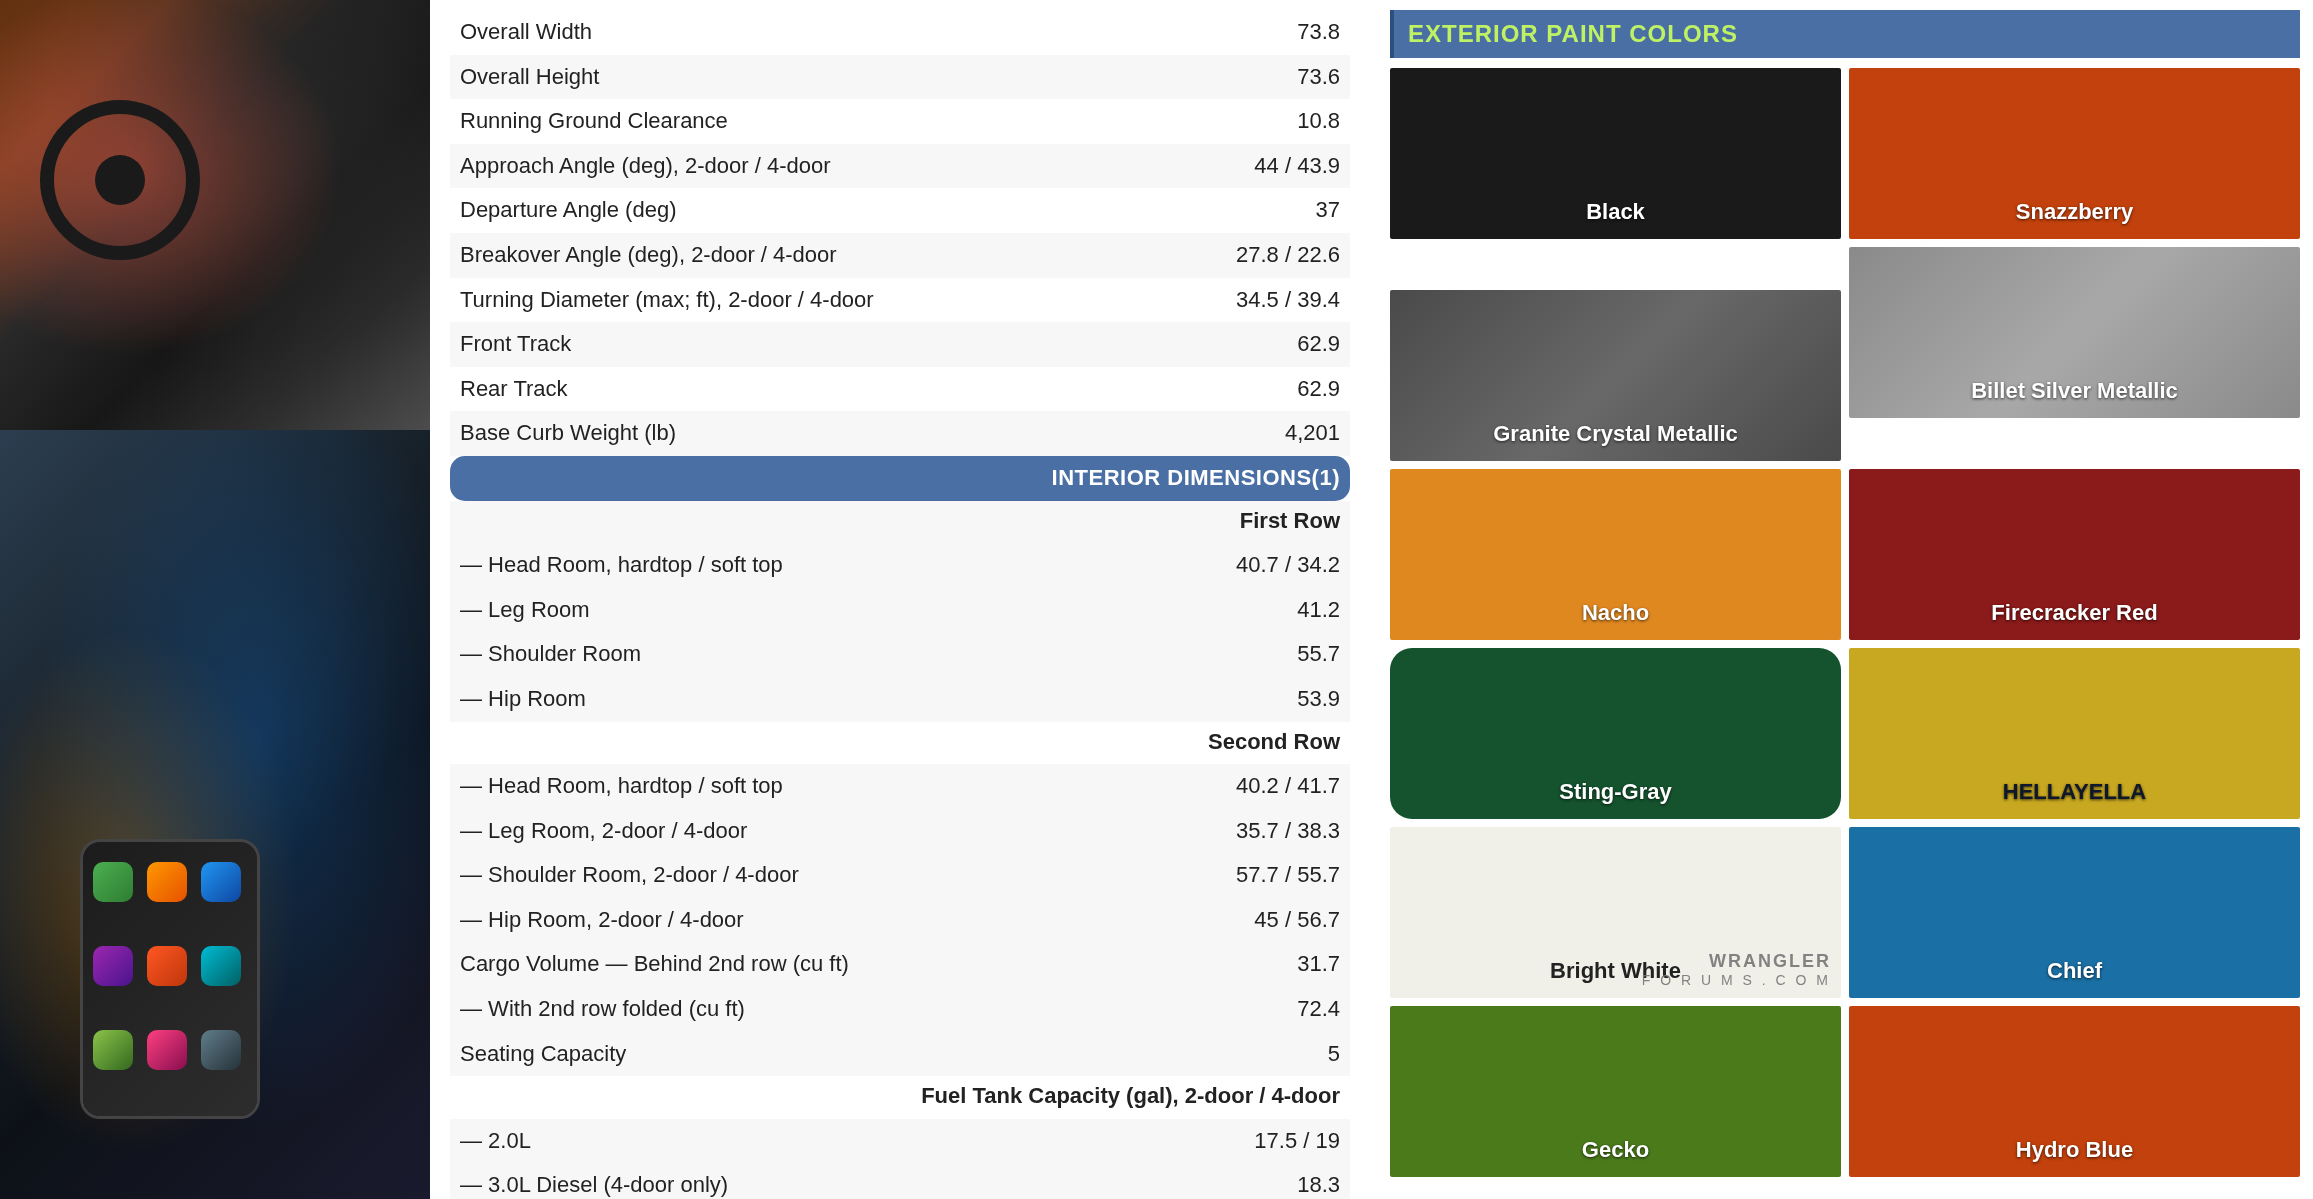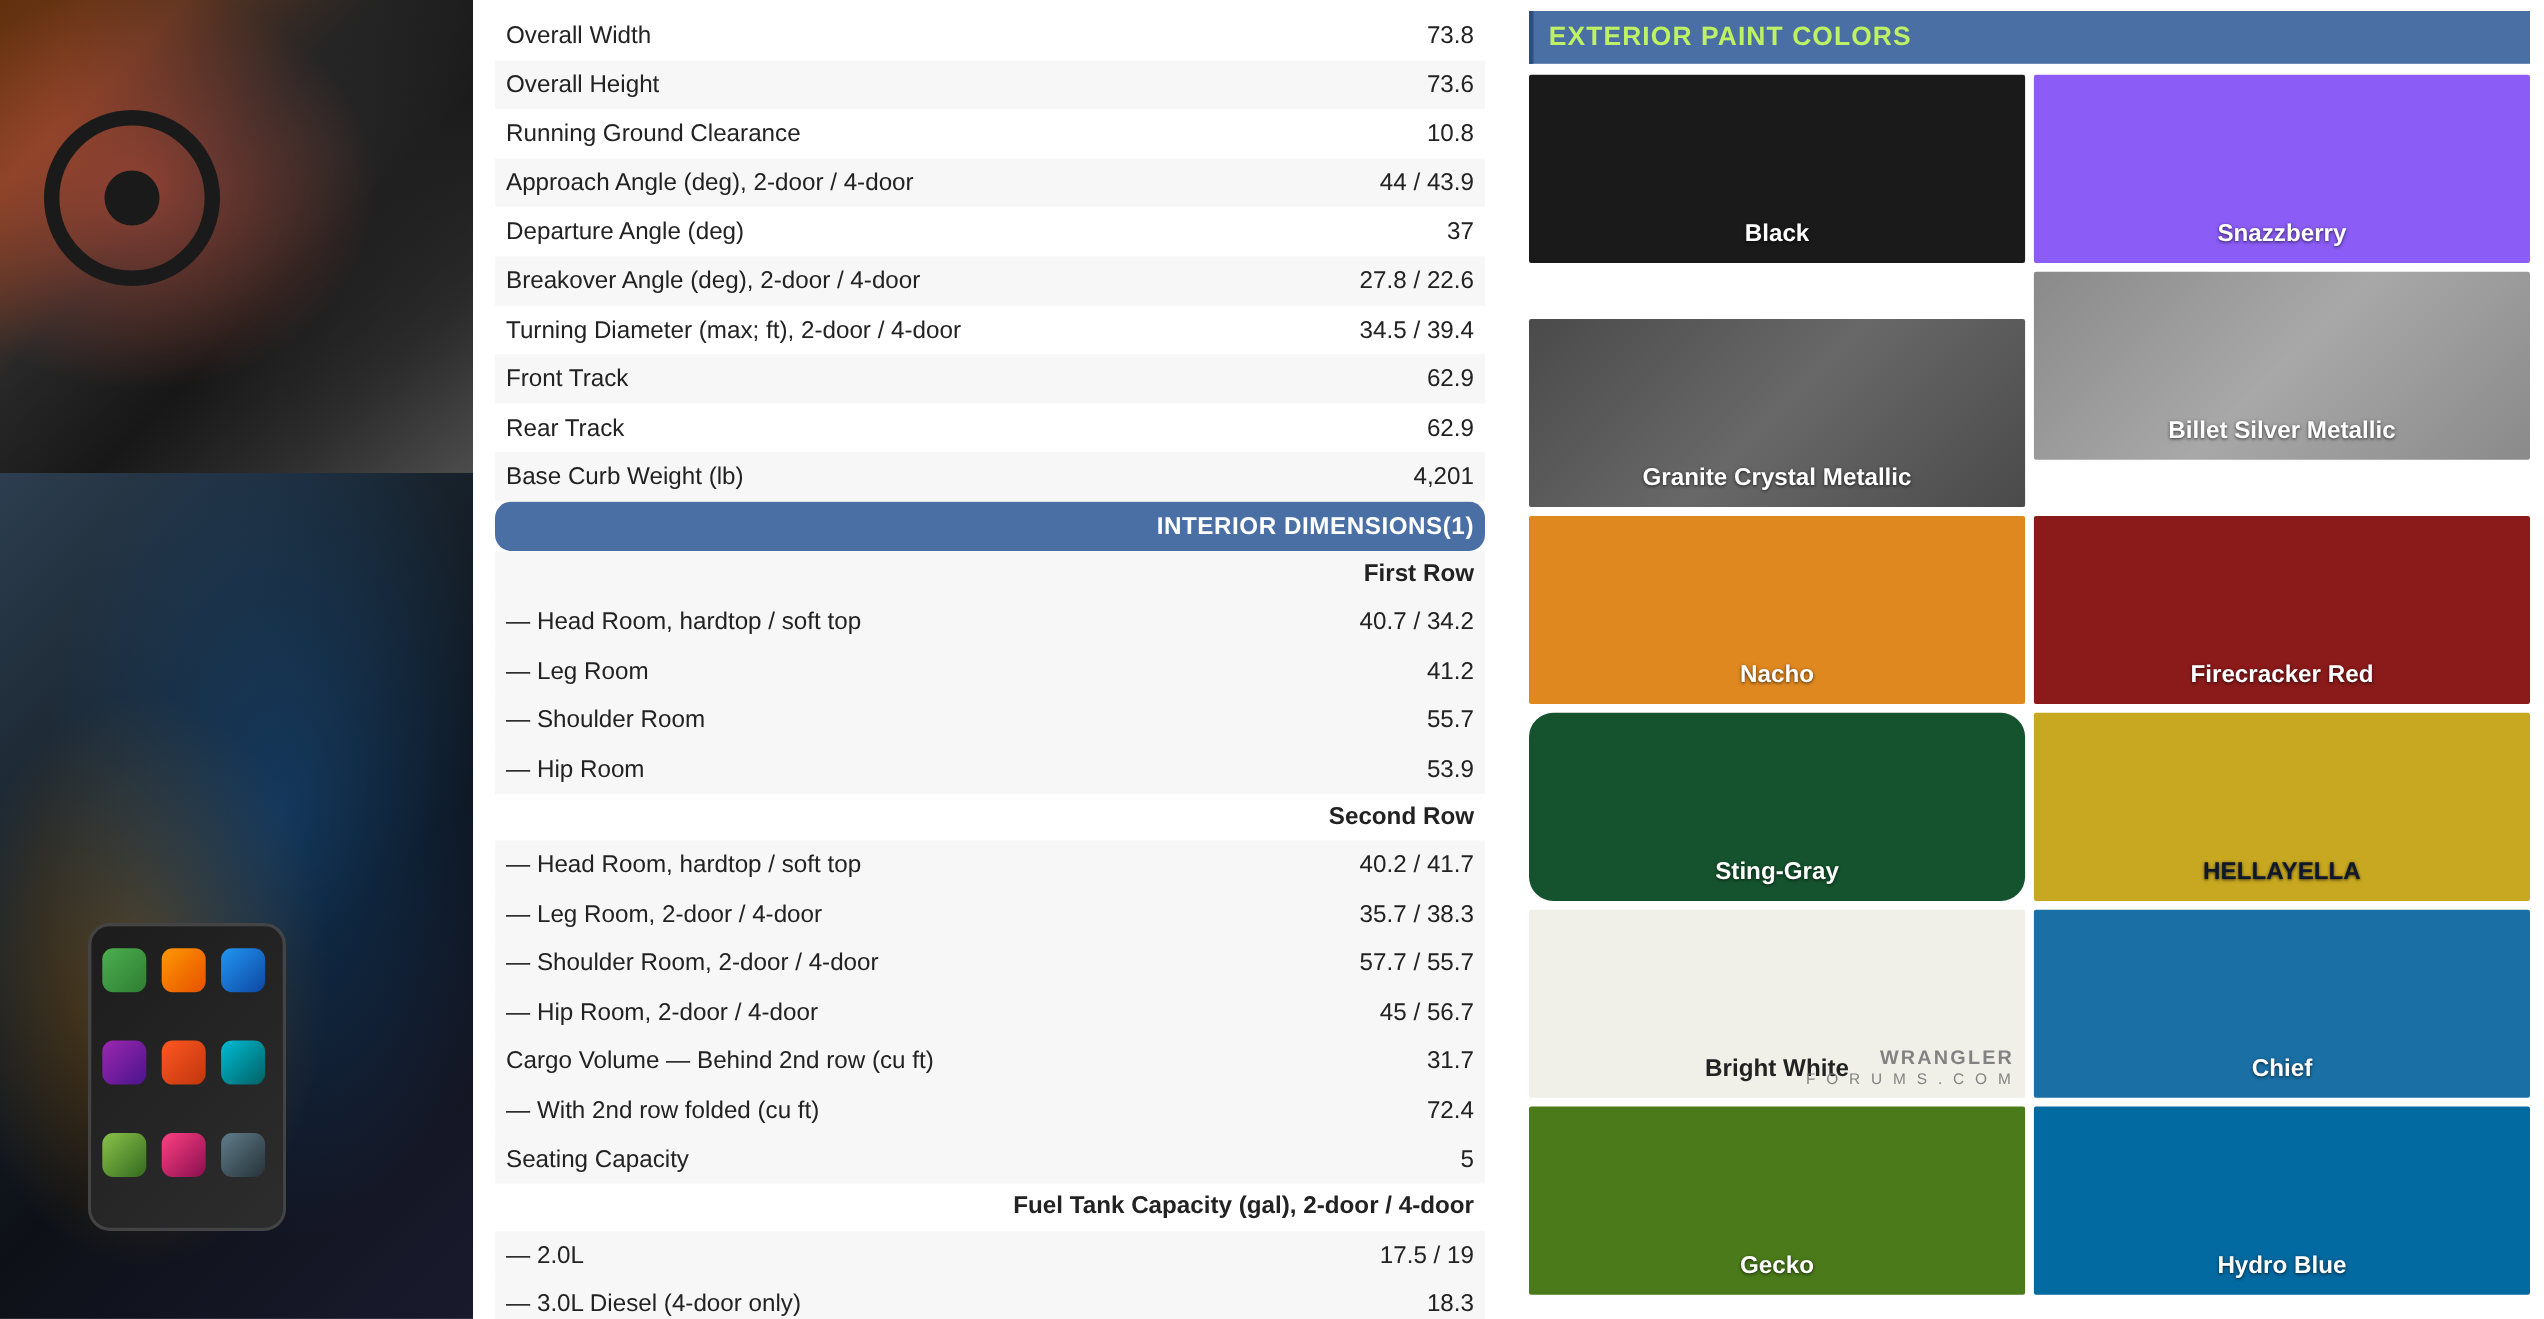--- a/index.html
+++ b/index.html
@@ -332,21 +332,21 @@
   </table>
 
 </div>
 
 <div class="right-panel">
   <div class="paint-header">EXTERIOR PAINT COLORS</div>
   <div class="paint-grid" id="paint-grid">
   <div class="paint-swatch" style="background-color: rgb(26, 26, 26);">
         <span class="paint-label" style="color:white;font-size:22px;font-weight:600;text-align:center;text-shadow: 0 1px 3px rgba(0,0,0,0.7);">Black</span>
       </div>
-      <div class="paint-swatch" style="background-color: #8b5cf6;">
+      <div class="paint-swatch" style="background-color: #c2410c;">
         <span class="paint-label" style="color:white;font-size:22px;font-weight:600;text-align:center;text-shadow: 0 1px 3px rgba(0,0,0,0.7);">Snazzberry</span>
       </div>
       <div class="paint-swatch" style="background: linear-gradient(135deg, rgb(74, 74, 74) 0%, rgb(104, 104, 104) 50%, rgb(74, 74, 74) 100%); margin-top: 43px;">
         <span class="paint-label" style="color:white;font-size:22px;font-weight:600;text-align:center;text-shadow: 0 1px 3px rgba(0,0,0,0.7);">Granite Crystal Metallic</span>
       </div>
       <div class="paint-swatch" style="background: linear-gradient(135deg, rgb(138, 138, 138) 0%, rgb(168, 168, 168) 50%, rgb(138, 138, 138) 100%);">
         <span class="paint-label" style="color:white;font-size:22px;font-weight:600;text-align:center;text-shadow: 0 1px 3px rgba(0,0,0,0.7);">Billet Silver Metallic</span>
       </div>
       <div class="paint-swatch" style="background-color: rgb(224, 136, 32);">
         <span class="paint-label" style="color:white;font-size:22px;font-weight:600;text-align:center;text-shadow: 0 1px 3px rgba(0,0,0,0.7);">Nacho</span>
@@ -366,17 +366,17 @@
       <div style="font-size:18px;font-weight:900;color:#777;letter-spacing:2px;">WRANGLER</div>
       <div style="font-size:14px;color:#777;letter-spacing:3px;">F O R U M S . C O M</div>
     </div>
       </div>
       <div class="paint-swatch" style="background-color: rgb(26, 111, 165);">
         <span class="paint-label" style="color:white;font-size:22px;font-weight:600;text-align:center;text-shadow: 0 1px 3px rgba(0,0,0,0.7);">Chief</span>
       </div>
       <div class="paint-swatch" style="background-color: rgb(74, 122, 26);">
         <span class="paint-label" style="color:white;font-size:22px;font-weight:600;text-align:center;text-shadow: 0 1px 3px rgba(0,0,0,0.7);">Gecko</span>
       </div>
-      <div class="paint-swatch" style="background-color: #0369a1;">
+      <div class="paint-swatch" style="background-color: #c2410c;">
         <span class="paint-label" style="color:white;font-size:22px;font-weight:600;text-align:center;text-shadow: 0 1px 3px rgba(0,0,0,0.7);">Hydro Blue</span>
       </div>
     </div>
 </div>
 
 </body></html>

